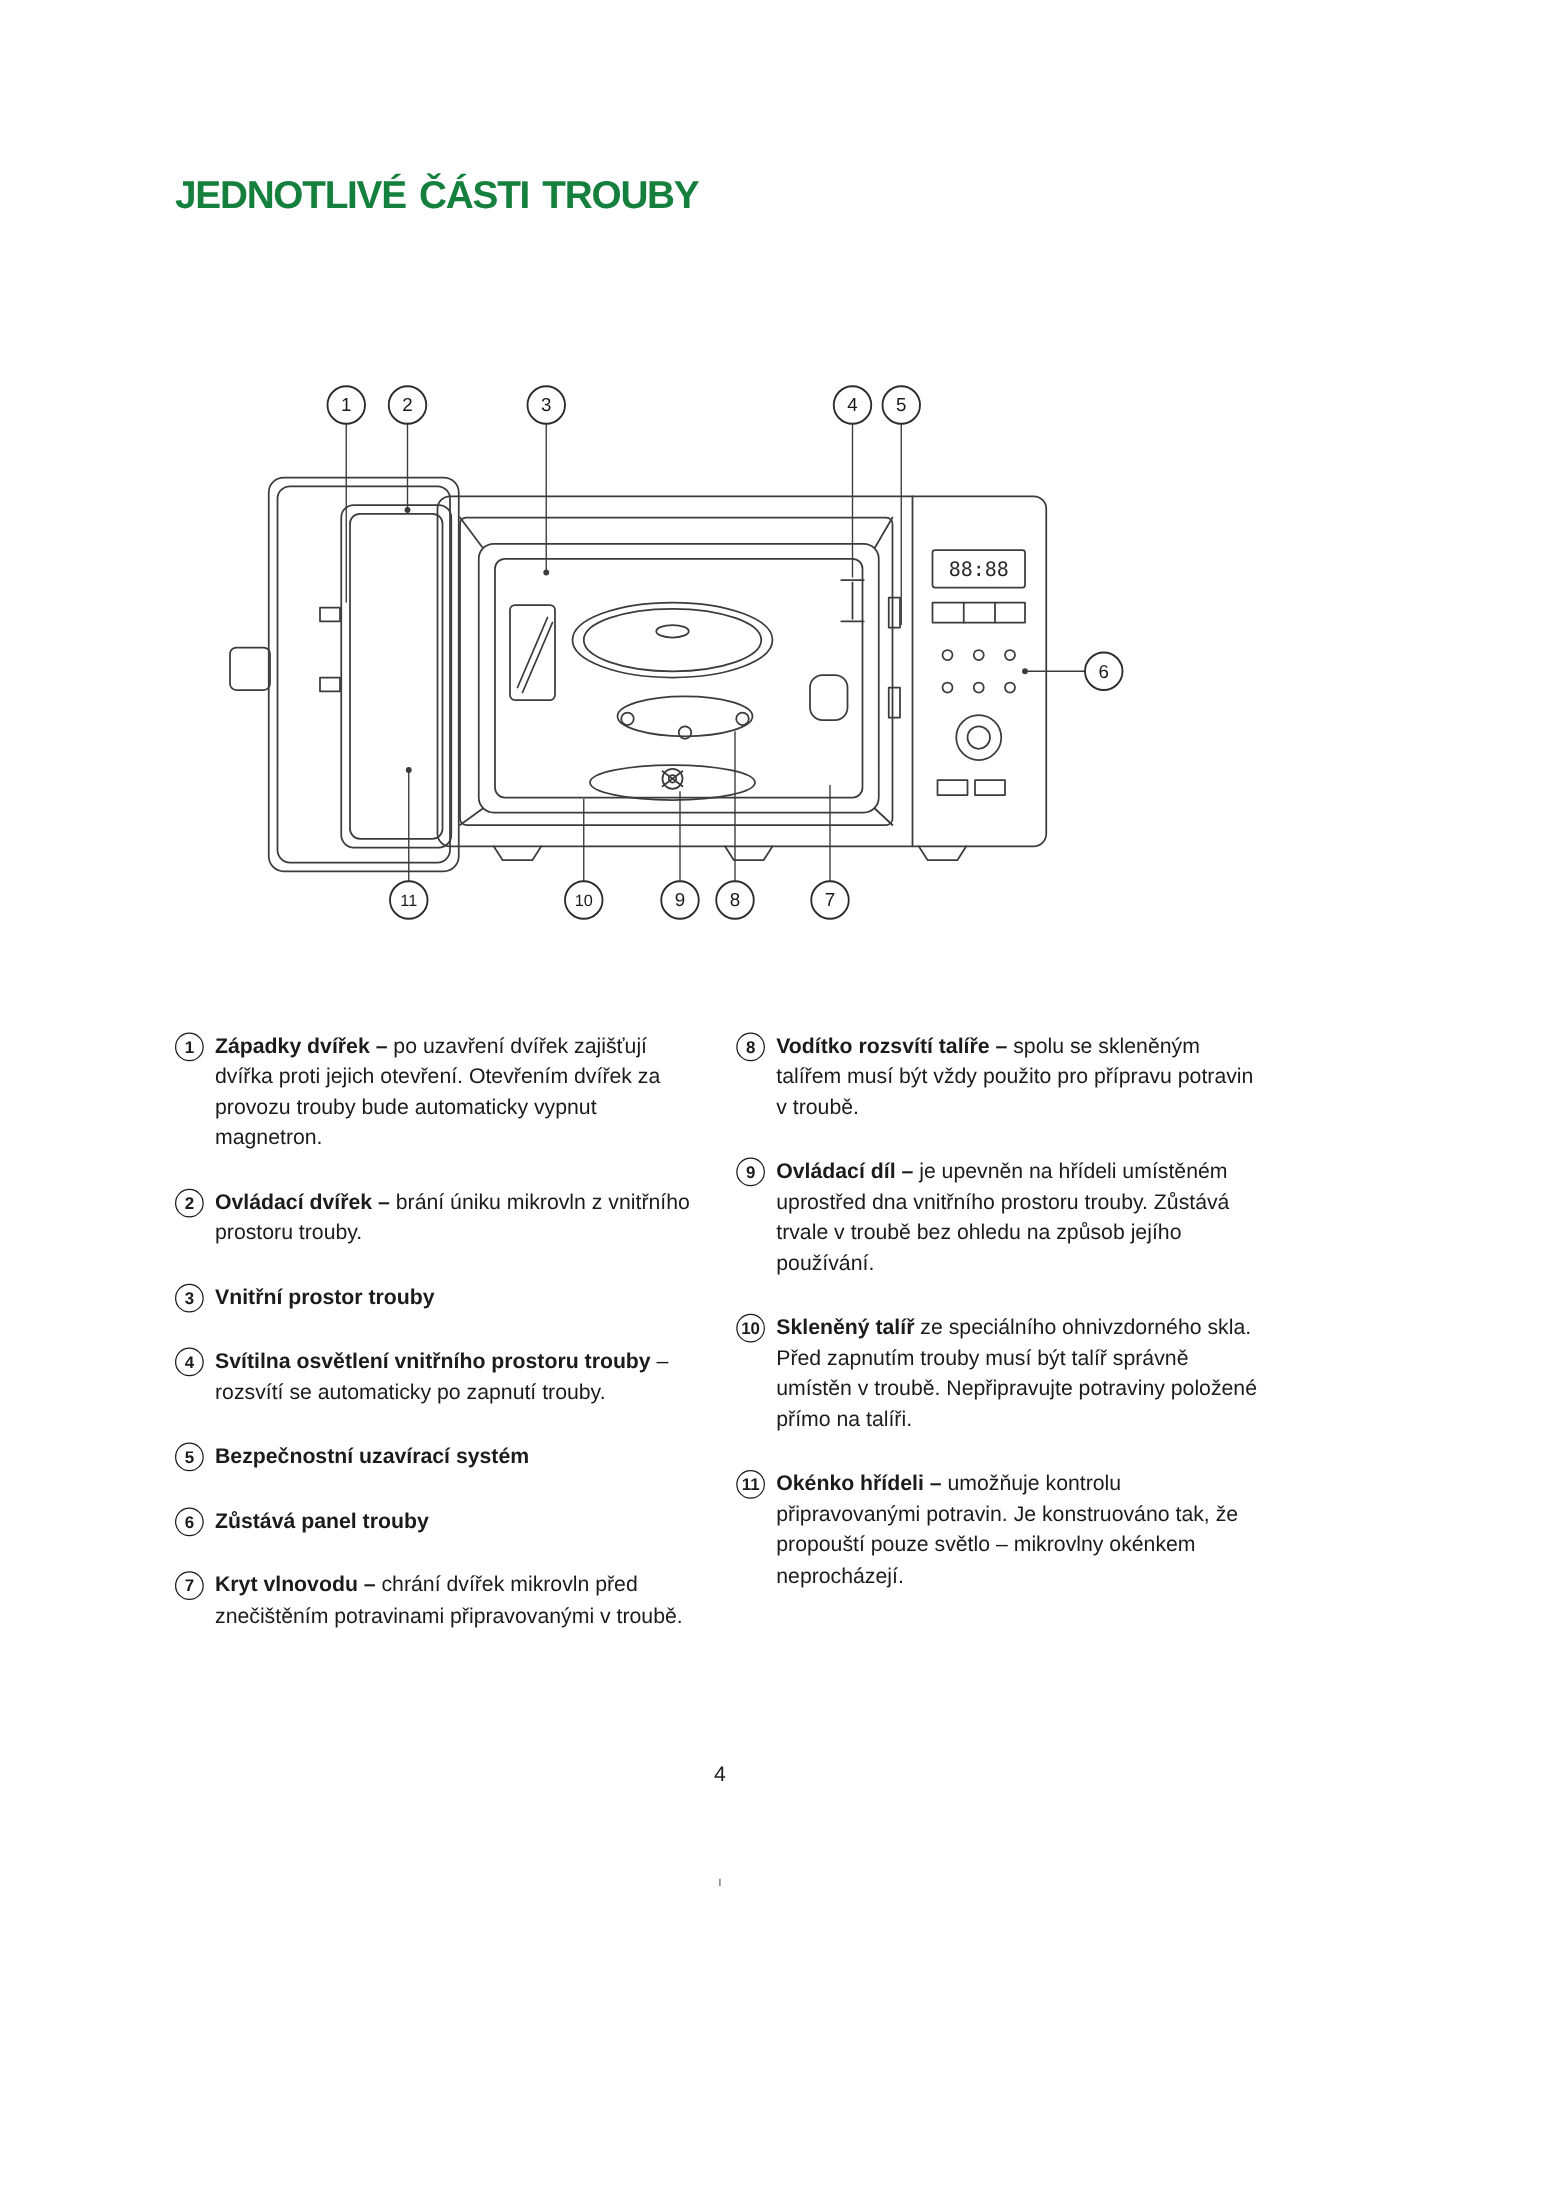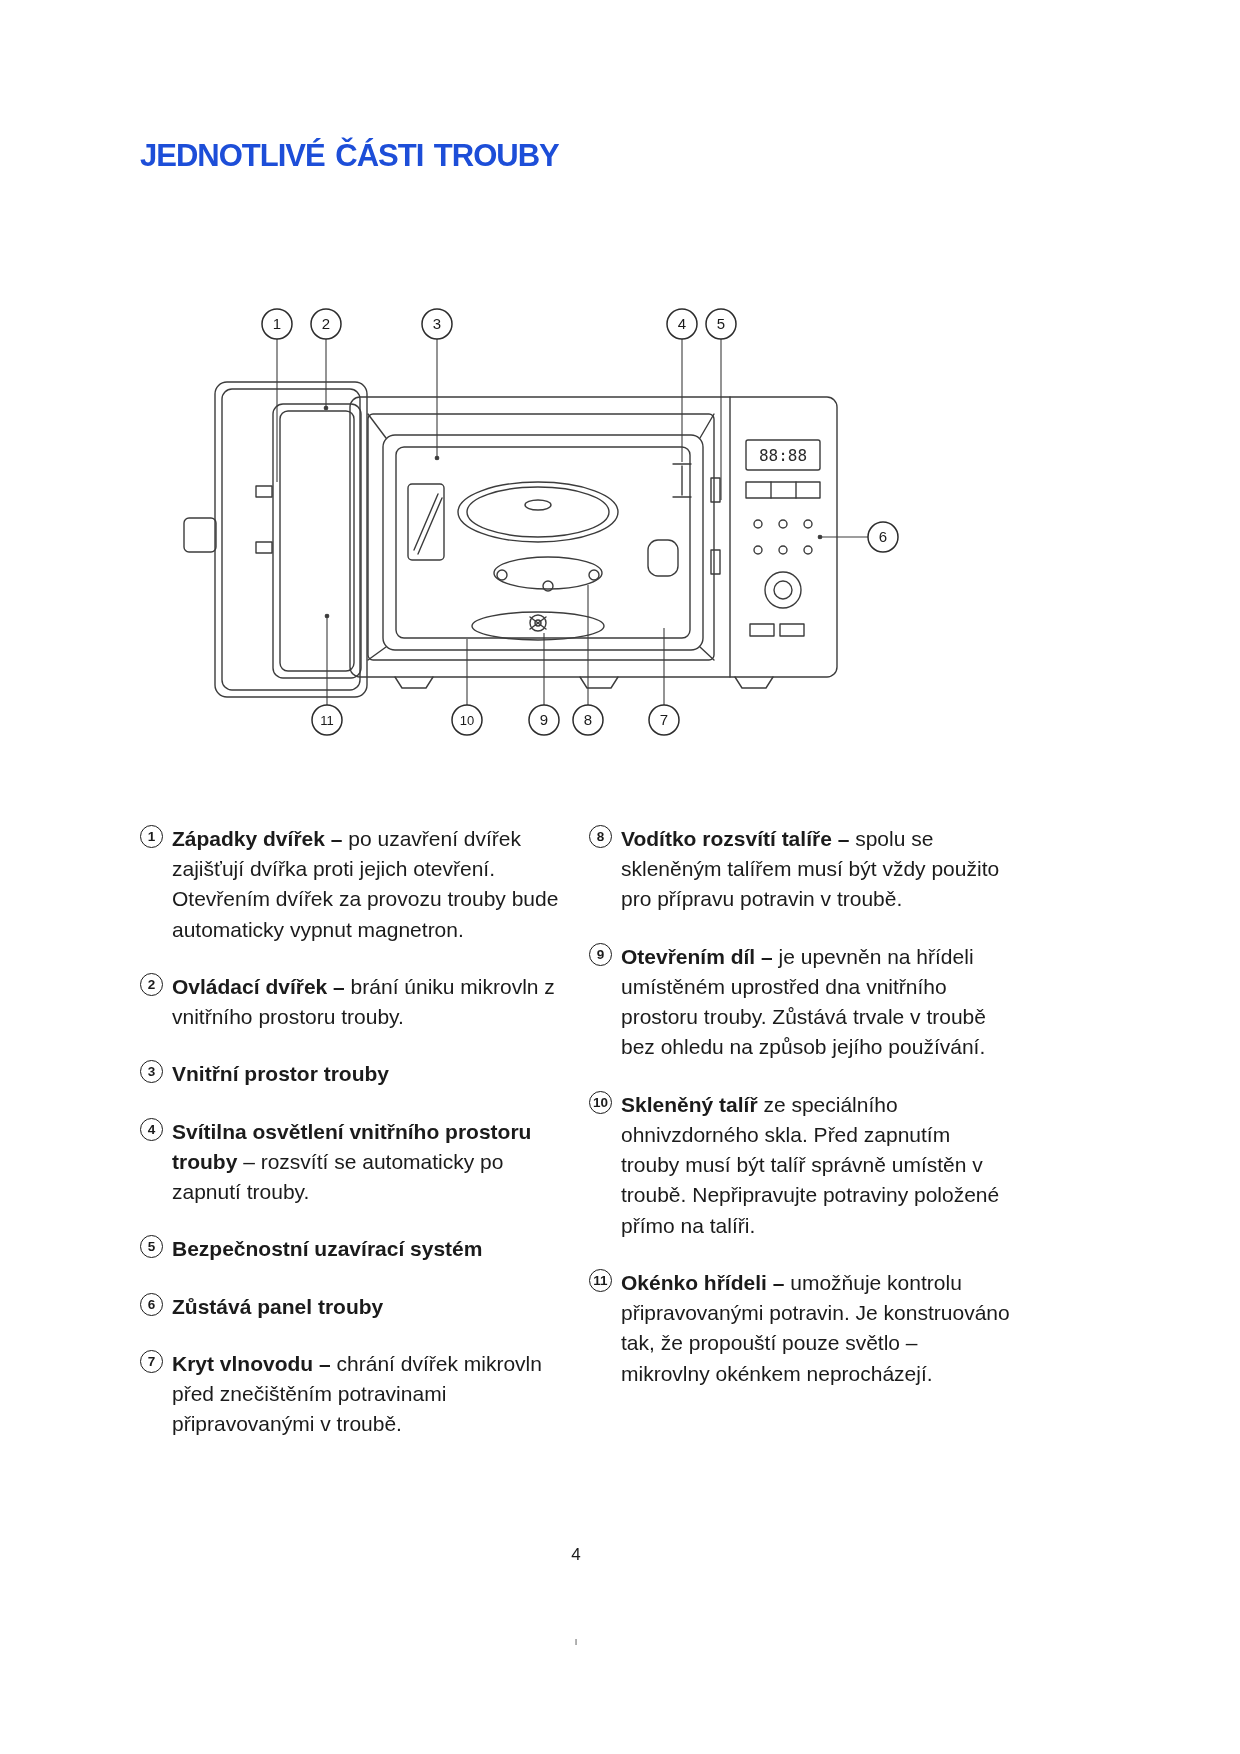--- a/index.html
+++ b/index.html
@@ -4,34 +4,34 @@
 <style>
   html,body { margin:0; padding:0; background:#ffffff; }
   .page {
     width:1240px; min-height:1754px; position:relative; box-sizing:border-box;
     background:#ffffff; color:#1b1b1b;
     font-family:"Liberation Sans", sans-serif;
     padding-top:138px; overflow:hidden;
   }
   h1.doc-title {
     margin:0 0 0 140px; font-size:31px; font-weight:bold;
-    letter-spacing:-1px; word-spacing:3px; color:#1d4ed8;
+    letter-spacing:-1px; word-spacing:3px; color:#15803d;
   }
   .diagram-wrap { margin:118px 0 0 170px; }
   .content { margin-left:140px; width:872px; }
   .columns { display:flex; gap:26px; margin-top:58px; }
   .col { flex:1; min-width:0; }
   .item { display:flex; margin-bottom:27px; }
   .num {
     width:23px; height:23px; flex:0 0 auto; box-sizing:border-box;
     border:1.7px solid #1b1b1b; border-radius:50%;
     display:flex; align-items:center; justify-content:center;
     font-size:13.5px; font-weight:bold; margin:1px 9px 0 0;
   }
-  .itext { margin:0; font-size:21px; line-height:1.44; }
+  .itext { margin:0; font-size:17px; line-height:1.44; }
   .itext b { font-weight:bold; }
   .pageno { text-align:center; margin-top:78px; font-size:17px; }
   .footmark { text-align:center; margin-top:70px; font-size:11px; color:#666; }
 </style>
 </head>
 <body>
 
 <div class="page">
 
   <h1 class="doc-title">JEDNOTLIVÉ ČÁSTI TROUBY</h1>
@@ -215,21 +215,21 @@
 
       </div>
       <div class="col">
 
         <div class="item">
           <span class="num">8</span>
           <p class="itext"><b>Vodítko rozsvítí talíře – </b><span>spolu se skleněným talířem musí být vždy použito pro přípravu potravin v troubě.</span></p>
         </div>
         <div class="item">
           <span class="num">9</span>
-          <p class="itext"><b>Otevřením díl – </b><span>je upevněn na hřídeli umístěném uprostřed dna vnitřního prostoru trouby. Zůstává trvale v troubě bez ohledu na způsob jejího používání.</span></p>
+          <p class="itext"><b>Ovládací díl – </b><span>je upevněn na hřídeli umístěném uprostřed dna vnitřního prostoru trouby. Zůstává trvale v troubě bez ohledu na způsob jejího používání.</span></p>
         </div>
         <div class="item">
           <span class="num">10</span>
           <p class="itext"><b>Skleněný talíř </b><span>ze speciálního ohnivzdorného skla. Před zapnutím trouby musí být talíř správně umístěn v troubě. Nepřipravujte potraviny položené přímo na talíři.</span></p>
         </div>
         <div class="item">
           <span class="num">11</span>
           <p class="itext"><b>Okénko hřídeli – </b><span>umožňuje kontrolu připravovanými potravin. Je konstruováno tak, že propouští pouze světlo – mikrovlny okénkem neprocházejí.</span></p>
         </div>
 

